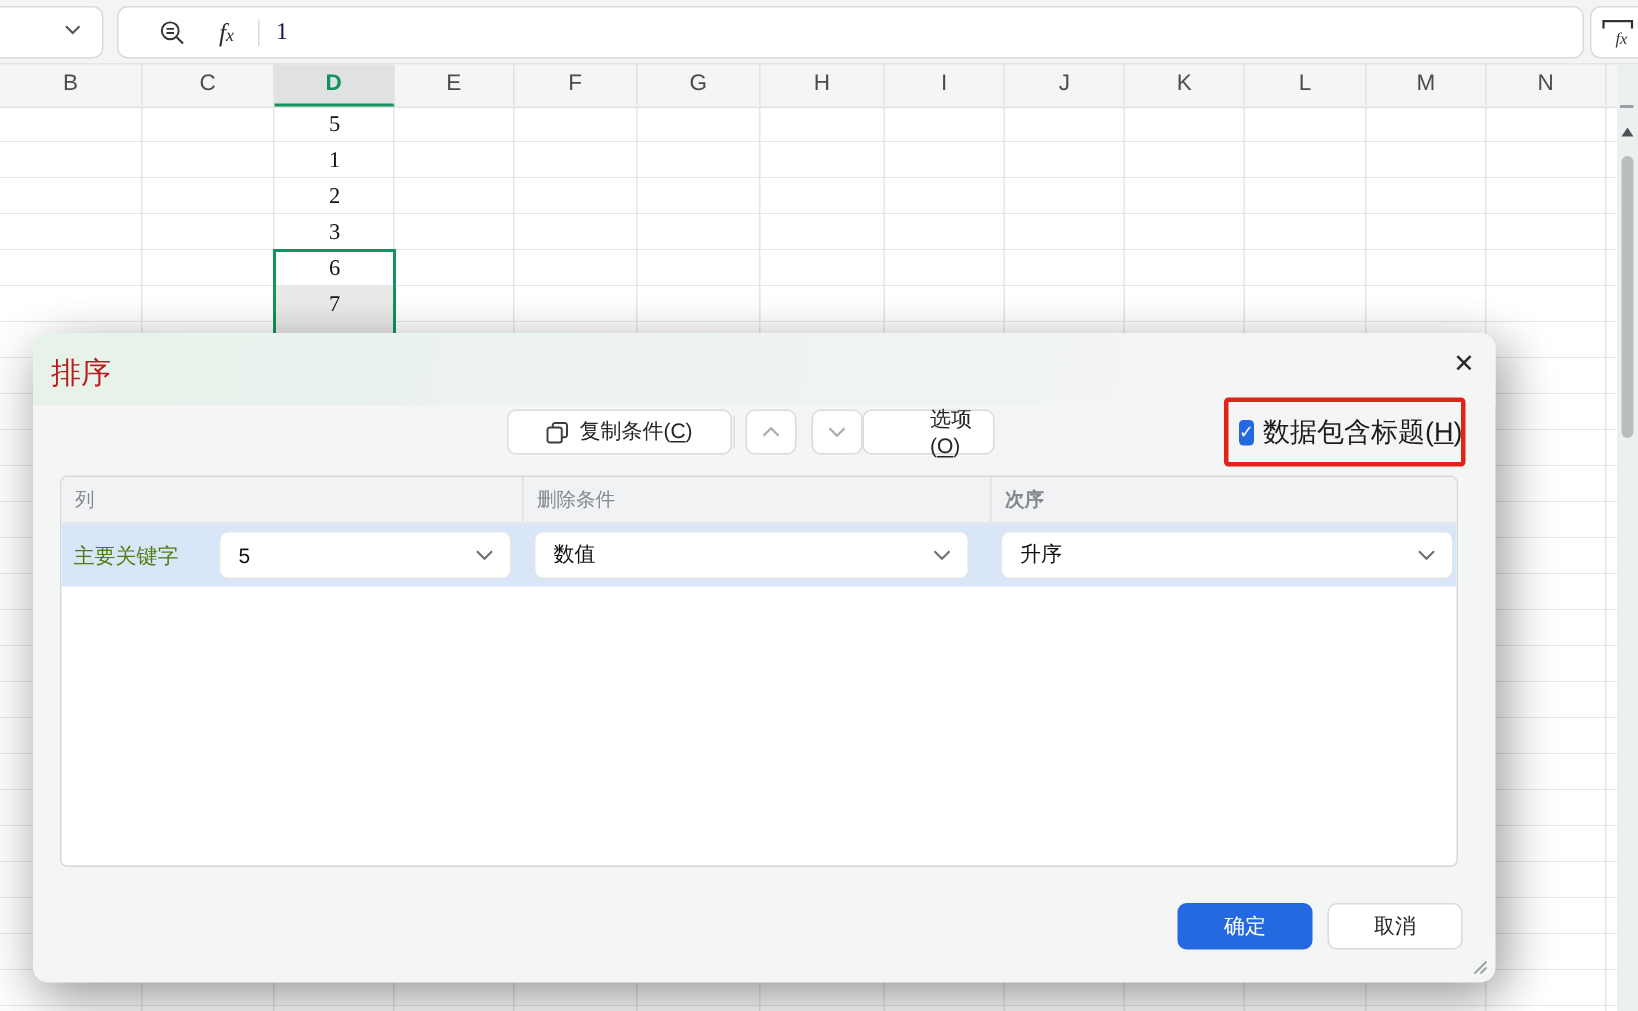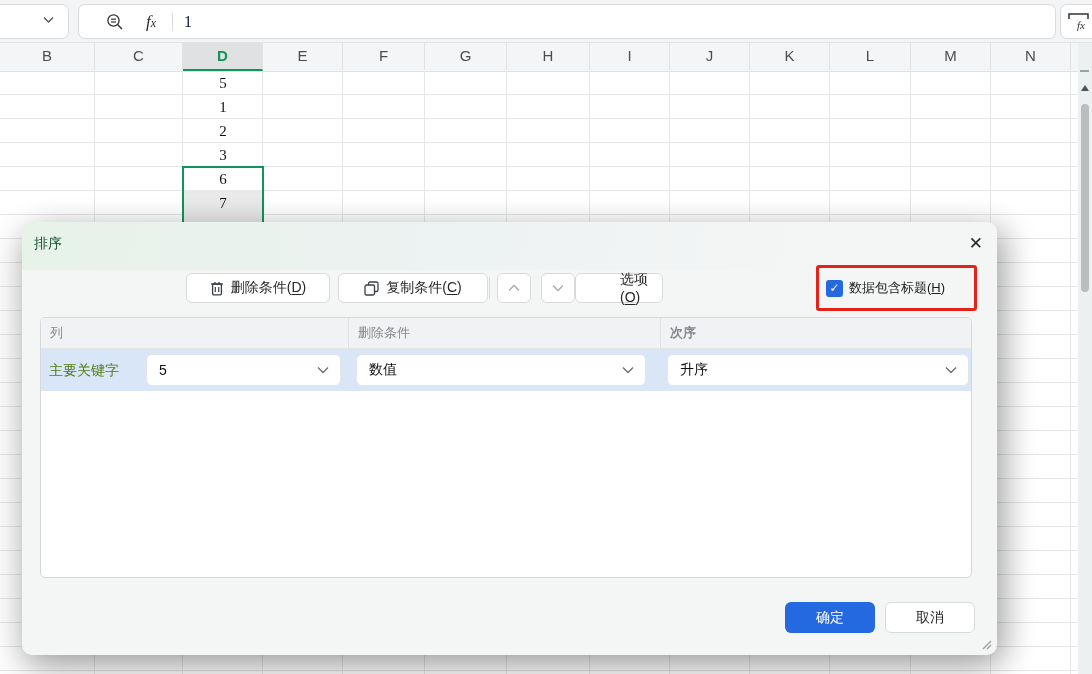--- a/index.html
+++ b/index.html
@@ -37,29 +37,29 @@
   
   .scroll{position:absolute;left:1078px;top:42px;width:14px;height:632px;background:#edf0f1;z-index:3;}
   .scroll .split{position:absolute;left:2px;top:28px;width:9px;height:2px;background:#9aa0a3;}
   .scroll .uptri{position:absolute;left:3px;top:43px;width:0;height:0;border-left:4px solid transparent;border-right:4px solid transparent;border-bottom:6px solid #4e5357;}
   .scroll .thumb{position:absolute;left:3px;top:62px;width:8px;height:188px;background:#b9bdbe;border-radius:4px;}
   
   .dialog{position:absolute;left:22px;top:222px;width:975px;height:433px;background:#f4f5f5;border-radius:10px;
     box-shadow:0 12px 34px rgba(0,0,0,.30),14px 4px 30px rgba(0,0,0,.14);z-index:10;}
   .dialog .hdgrad{position:absolute;left:0;top:0;width:100%;height:48px;border-radius:10px 10px 0 0;
     background:linear-gradient(100deg,#e7f2e9 0%,#edf2f2 45%,#f4f5f5 80%);}
-  .dlg-title{position:absolute;left:12px;top:13px;font-size:14px;color:#14532d;z-index:2;}
+  .dlg-title{position:absolute;left:12px;top:13px;font-size:20px;color:#b91c1c;z-index:2;}
   .dlg-close{position:absolute;right:14px;top:11px;font-size:17px;color:#2a2a2a;z-index:2;cursor:default;}
   .tbtn{position:absolute;top:51px;height:30px;background:#fff;border:1px solid #d9dadb;border-radius:6px;
     display:flex;align-items:center;justify-content:center;font-size:14px;color:#262626;box-sizing:border-box;gap:7px;}
   .tbtn u{text-decoration:underline;text-underline-offset:2px;}
   .tsep{position:absolute;left:467px;top:55px;width:1px;height:22px;background:#dcdedf;}
   .redbox{position:absolute;left:794px;top:43px;width:161px;height:46px;border:3px solid #e2231a;border-radius:3px;box-sizing:border-box;display:flex;align-items:center;z-index:5;}
   .cbx{width:17px;height:17px;background:#2569e0;border-radius:3px;margin-left:7px;color:#fff;font-size:12px;font-weight:bold;display:flex;align-items:center;justify-content:center;}
-  .cbxlabel{font-size:13px;color:#1c1c1c;margin-left:6px;white-space:nowrap;}
+  .cbxlabel{font-size:18px;color:#1c1c1c;margin-left:6px;white-space:nowrap;}
   .panel{position:absolute;left:18px;top:95px;width:932px;height:261px;background:#fff;border:1px solid #d6d8d9;border-radius:5px;box-sizing:border-box;overflow:hidden;}
   .phead{display:flex;height:30px;background:#f1f2f3;border-bottom:1px solid #e3e4e5;}
   .phead .pcol{font-size:13px;color:#85898e;line-height:30px;padding-left:9px;box-sizing:border-box;border-right:1px solid #dfe0e2;}
   .phead .pcol:last-child{border-right:none;font-weight:bold;}
   .prow{position:relative;height:42px;background:#d9e6f8;}
   .prow .rlabel{position:absolute;left:8px;top:0;height:42px;line-height:42px;font-size:14px;color:#4d7c0f;}
   .dd{position:absolute;top:5px;height:32px;background:#fff;border:1px solid #e3e6e9;border-radius:6px;box-sizing:border-box;
      display:flex;align-items:center;font-size:14px;color:#111;}
   .dd .ddval{margin-left:12px;}
   .dd svg{position:absolute;right:11px;top:11px;}
@@ -145,31 +145,20 @@
       <text x="9" y="17" font-size="11" font-style="italic" font-family="Liberation Serif,serif" fill="#333">fx</text>
     </svg>
   </div>
 </div>
 
 <div class="dialog">
   <div class="hdgrad"></div>
   <div class="dlg-title">排序</div>
   <div class="dlg-close">✕</div>
 
-  <div class="tbtn" style="left:164px;width:144px;">
-    <svg width="14" height="15" viewBox="0 0 14 15">
-      <line x1="1" y1="3" x2="13" y2="3" stroke="#3a3f44" stroke-width="1.3"></line>
-      <rect x="2.6" y="3" width="8.8" height="10.8" rx="1.2" fill="none" stroke="#3a3f44" stroke-width="1.3"></rect>
-      <line x1="5" y1="3" x2="5" y2="1" stroke="#3a3f44" stroke-width="1.3"></line>
-        <line x1="9" y1="3" x2="9" y2="1" stroke="#3a3f44" stroke-width="1.3"></line>
-      <line x1="5.3" y1="6" x2="5.3" y2="11" stroke="#3a3f44" stroke-width="1.2"></line>
-        <line x1="8.7" y1="6" x2="8.7" y2="11" stroke="#3a3f44" stroke-width="1.2"></line>
-    </svg>
-    <span><span>删除条件(</span><u>D</u><span>)</span></span>
-  </div>
   <div class="tbtn" style="left:316px;width:150px;">
     <svg width="15" height="15" viewBox="0 0 15 15">
       <rect x="1" y="4" width="9.5" height="10" rx="1.5" fill="none" stroke="#3a3f44" stroke-width="1.3"></rect>
       <path d="M4.5,4 L4.5,2.5 A1.5,1.5 0 0 1 6,1 L12.5,1 A1.5,1.5 0 0 1 14,2.5 L14,9 A1.5,1.5 0 0 1 12.5,10.5 L10.5,10.5" fill="none" stroke="#3a3f44" stroke-width="1.3"></path>
     </svg>
     <span><span>复制条件(</span><u>C</u><span>)</span></span>
   </div>
   <div class="tsep"></div>
   <div class="tbtn" style="left:475px;width:34px;">
     <svg width="12" height="8" viewBox="0 0 12 8">

